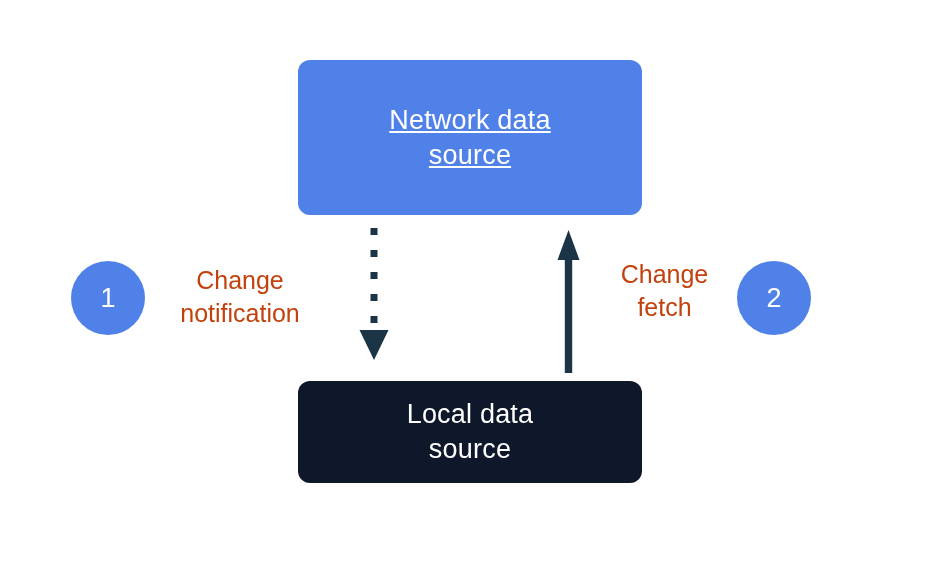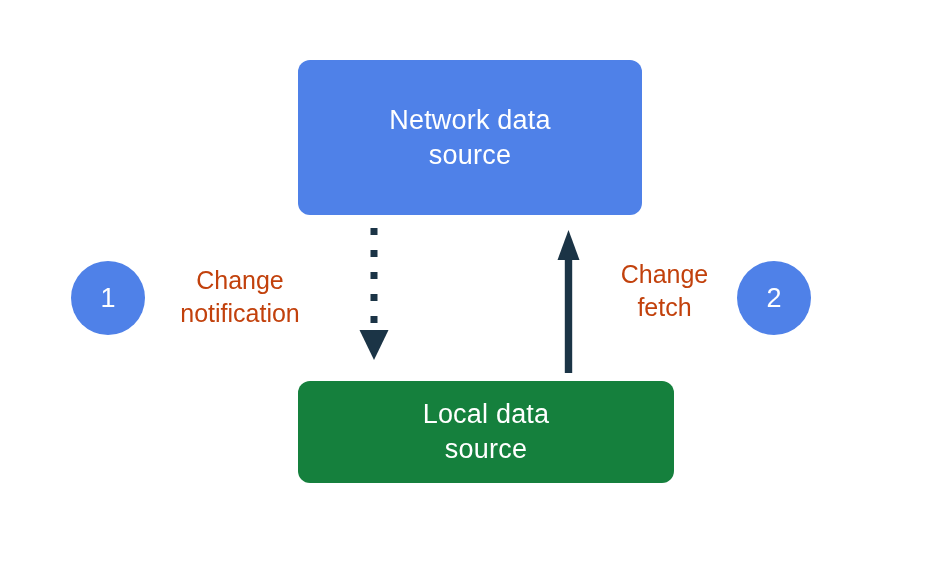--- a/index.html
+++ b/index.html
@@ -33,27 +33,28 @@
     letter-spacing: 0.2px;
     box-sizing: border-box;
     padding: 0 18px;
   }
   #network-box {
     left: 298px;
     top: 60px;
     width: 344px;
     height: 155px;
     background: #4f81e8;
+    text-decoration: underline;
   }
   #local-box {
     left: 298px;
     top: 381px;
-    width: 376px;
+    width: 344px;
     height: 102px;
-    background: #15803d;
+    background: #0f172a;
   }
   .node-label {
     display: block;
     white-space: pre-line;
   }
 
   
   .step-circle {
     position: absolute;
     width: 74px;

